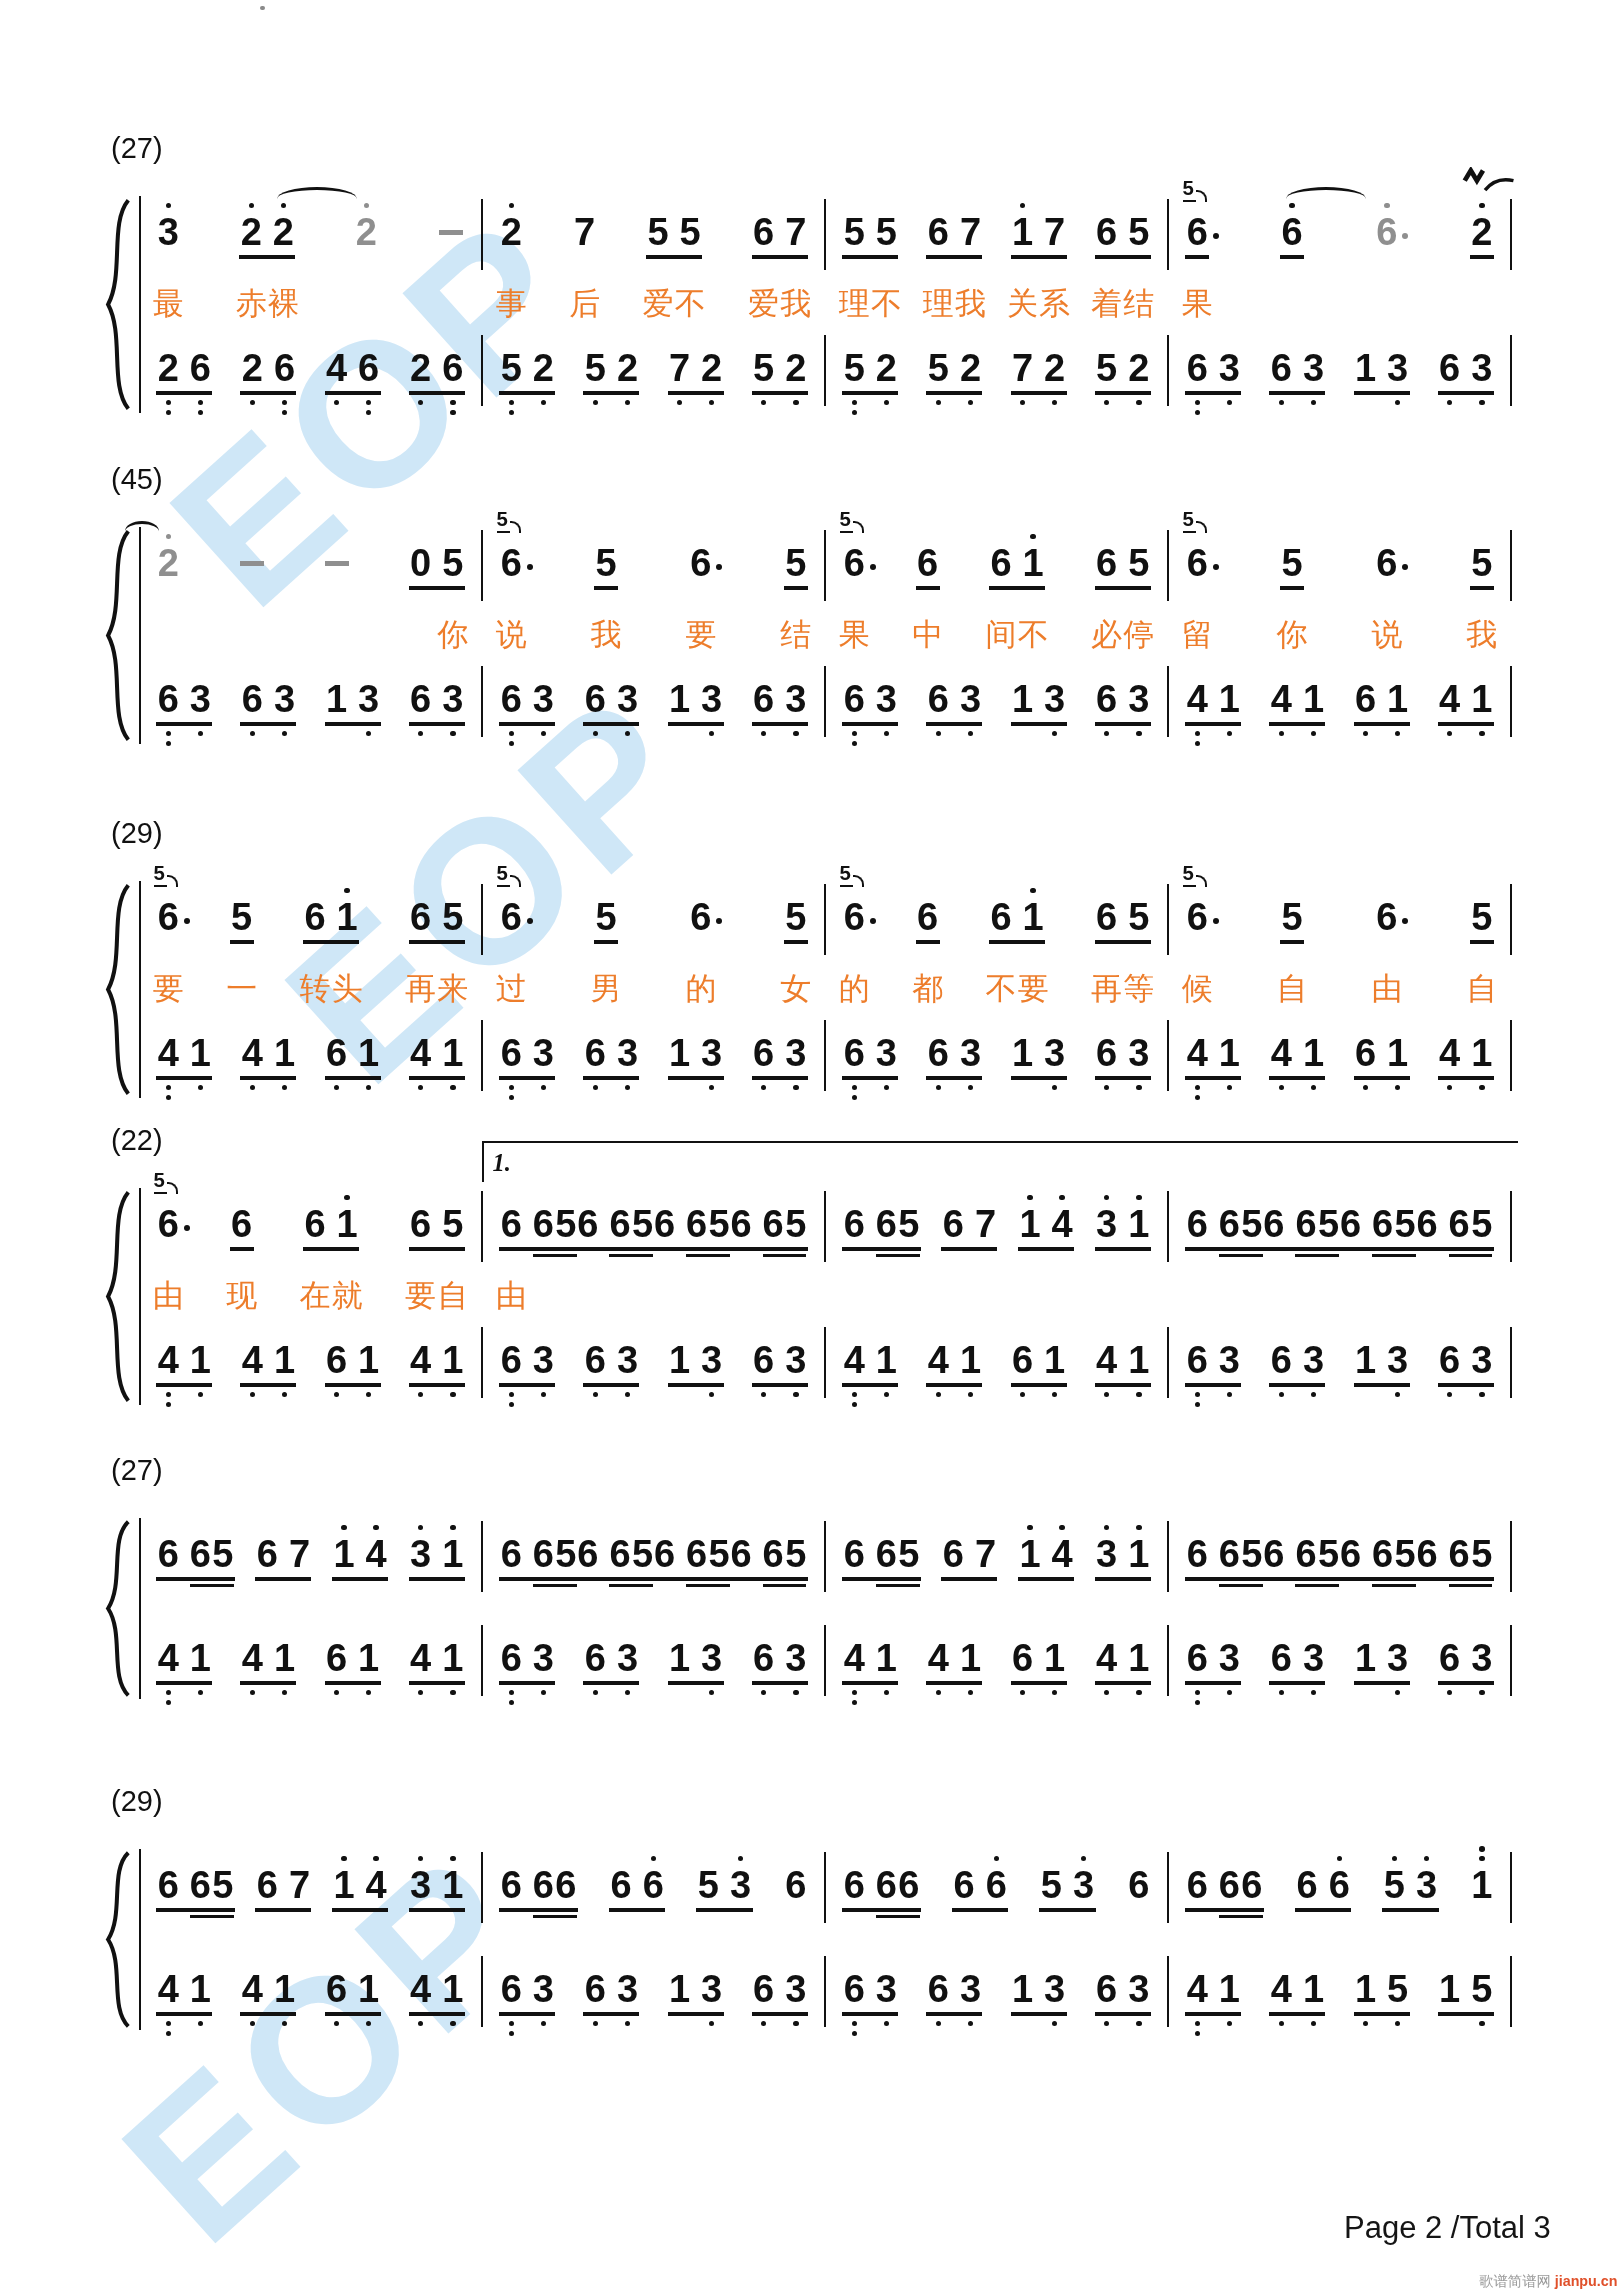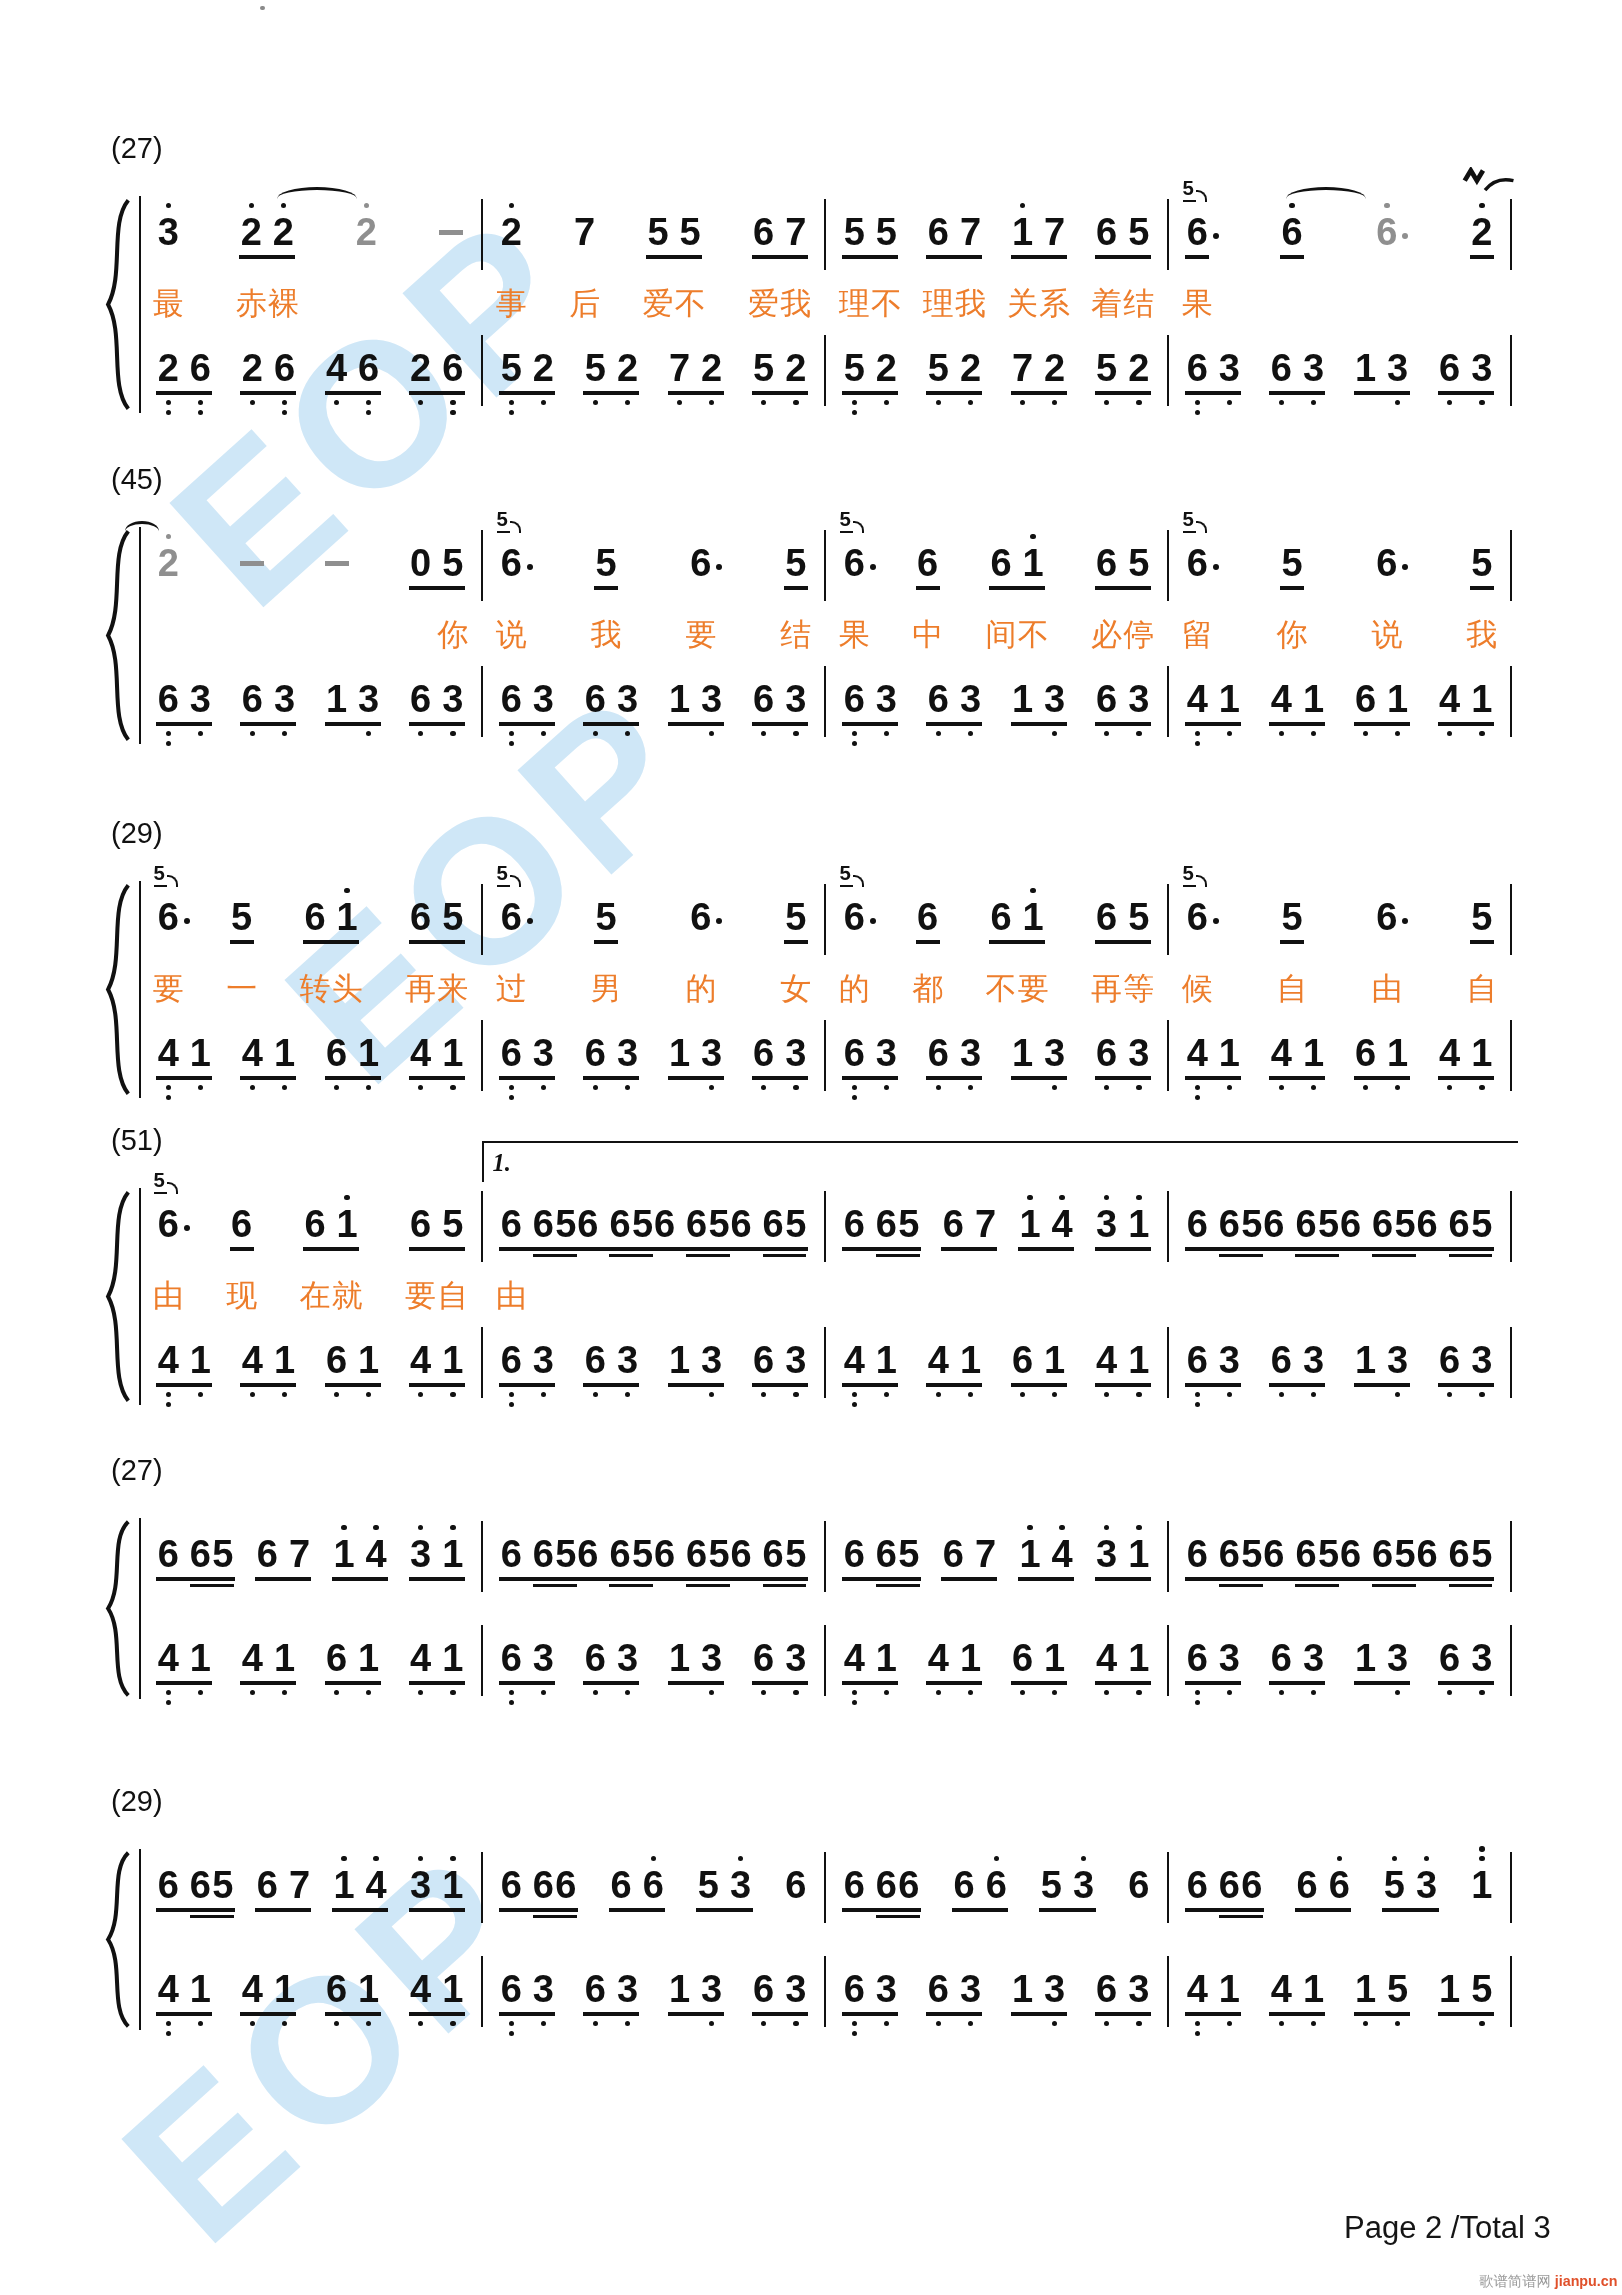--- a/index.html
+++ b/index.html
@@ -562,21 +562,21 @@
             </div>
             <div class="grp">
               <span class="note">4<span class="ld" style="bottom: -18.4px;"></span></span>
               <span class="note">1<span class="ld" style="bottom: -18.4px;"></span></span>
               <div class="ul"></div>
             </div>
           </div>
         </div>
       </div>
       <div class="system" style="top: 1191px;">
-        <div class="syslabel">(51)</div>
+        <div class="syslabel">(22)</div>
         <div class="brace"><svg width="35" height="217" viewBox="0 0 52 318">
             <path d="M42 4 C14 38 36 114 12 159 C36 203 14 279 42 314" stroke="#111111" stroke-width="6" fill="none"></path>
           </svg></div>
         <div class="sysline" style="height: 217px;"></div>
         <div class="volta" style="left: calc(25% - 1.4px); right: -5.5px;">
           <span class="vlabel">1.</span>
         </div>
         <div class="mrow">
           <div class="measure">
             <div class="grp">

